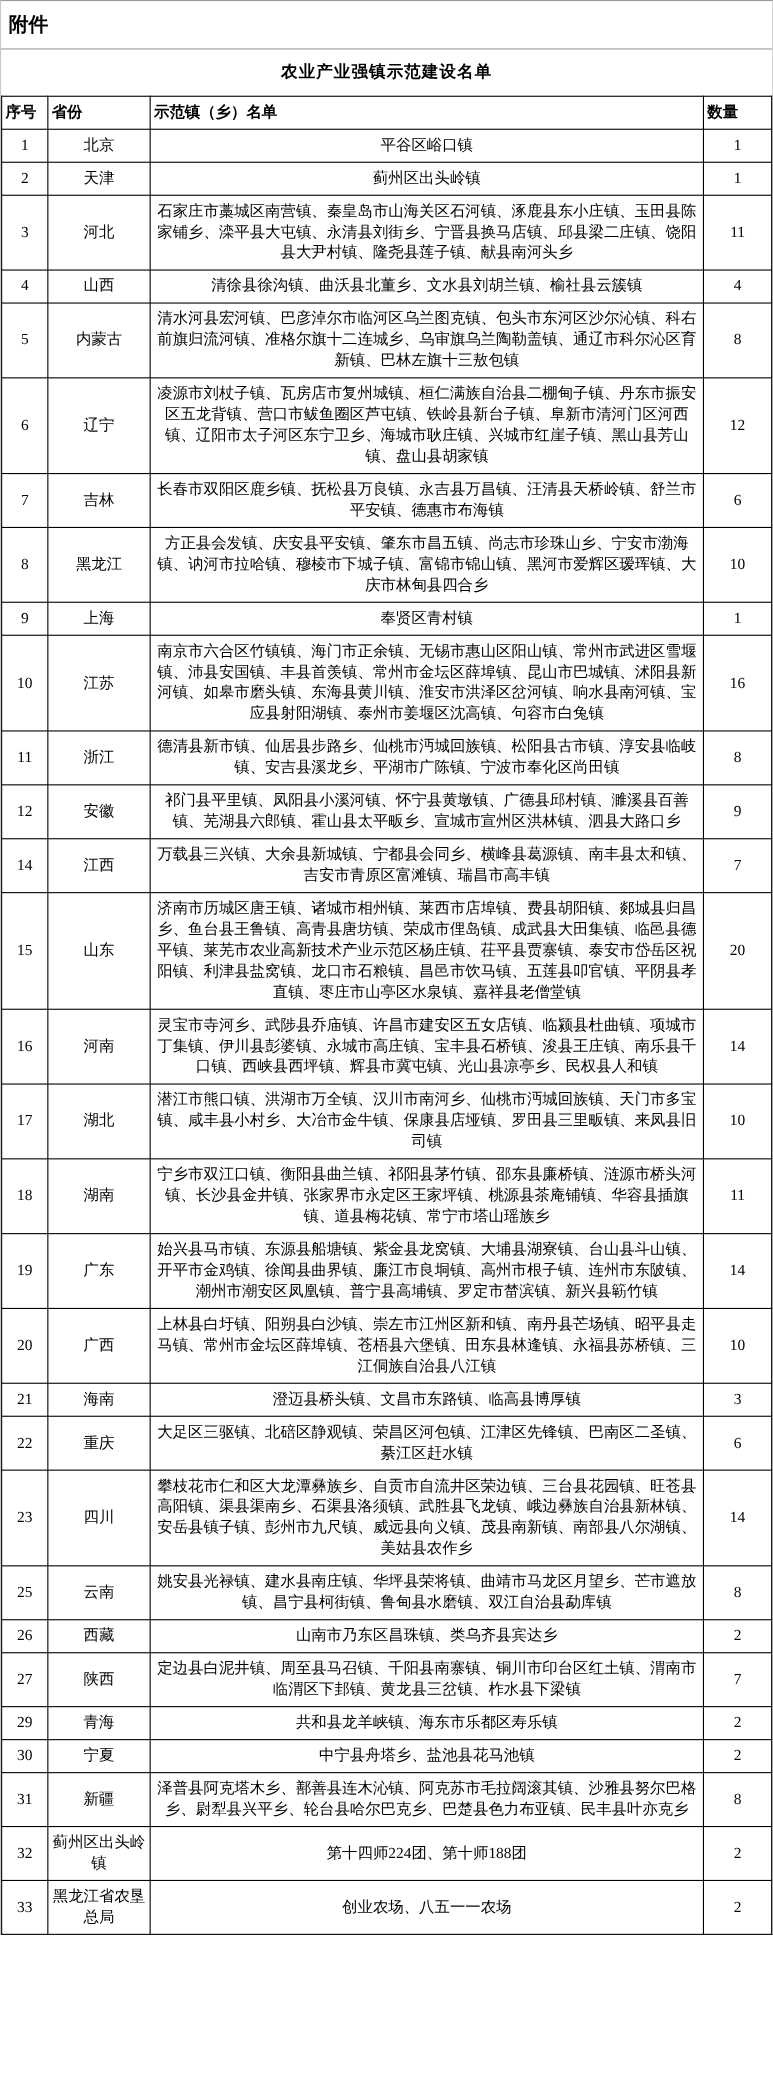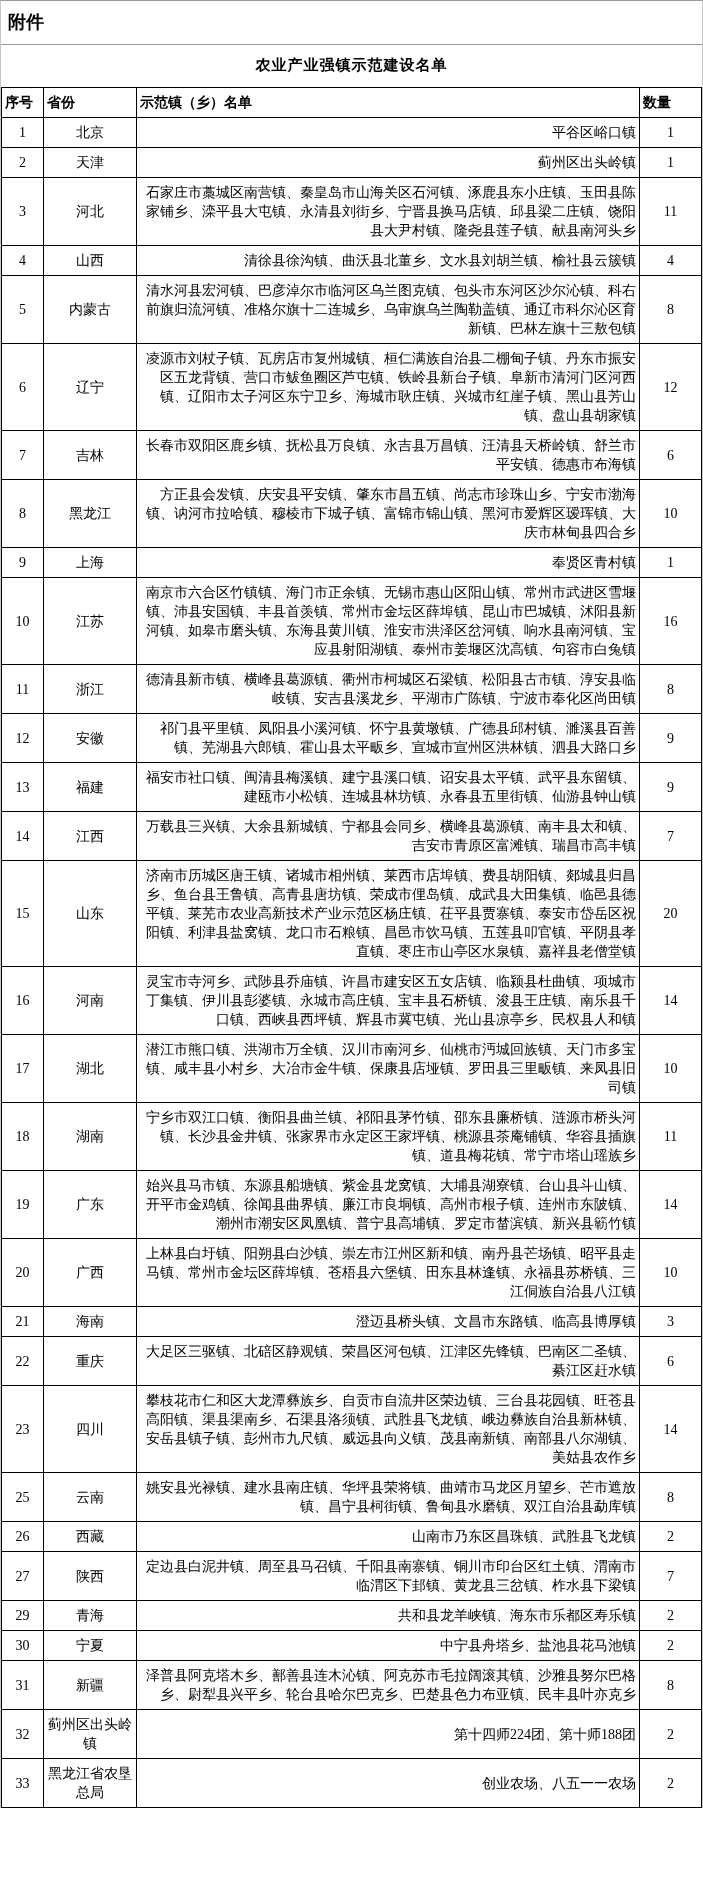--- a/index.html
+++ b/index.html
@@ -43,21 +43,21 @@
     vertical-align: middle;
     padding: 5px 3px;
     word-break: break-all;
   }
   col.c-index    { width: 42px; }
   col.c-province { width: 93px; }
   col.c-list     { width: auto; }
   col.c-count    { width: 62px; }
   th { font-weight: bold; text-align: left; padding: 7px 2px; }
   td.cell-index, td.cell-province, td.cell-count { text-align: center; }
-  td.cell-list { text-align: right; padding-left: 5px; padding-right: 5px; }
+  td.cell-list { text-align: center; padding-left: 5px; padding-right: 5px; }
 </style>
 </head>
 <body>
 
 <div class="page">
 
   <div class="attachment-bar">附件</div>
 
   <div class="doc-title">农业产业强镇示范建设名单</div>
 
@@ -134,36 +134,30 @@
   </tr>
         <tr>
     <td class="cell-index">10</td>
     <td class="cell-province">江苏</td>
     <td class="cell-list">南京市六合区竹镇镇、海门市正余镇、无锡市惠山区阳山镇、常州市武进区雪堰镇、沛县安国镇、丰县首羡镇、常州市金坛区薛埠镇、昆山市巴城镇、沭阳县新河镇、如皋市磨头镇、东海县黄川镇、淮安市洪泽区岔河镇、响水县南河镇、宝应县射阳湖镇、泰州市姜堰区沈高镇、句容市白兔镇</td>
     <td class="cell-count">16</td>
   </tr>
         <tr>
     <td class="cell-index">11</td>
     <td class="cell-province">浙江</td>
-    <td class="cell-list">德清县新市镇、横峰县葛源镇、衢州市柯城区石梁镇、松阳县古市镇、淳安县临岐镇、安吉县溪龙乡、平湖市广陈镇、宁波市奉化区尚田镇</td>
+    <td class="cell-list">德清县新市镇、仙居县步路乡、仙桃市沔城回族镇、松阳县古市镇、淳安县临岐镇、安吉县溪龙乡、平湖市广陈镇、宁波市奉化区尚田镇</td>
     <td class="cell-count">8</td>
   </tr>
         <tr>
     <td class="cell-index">12</td>
     <td class="cell-province">安徽</td>
     <td class="cell-list">祁门县平里镇、凤阳县小溪河镇、怀宁县黄墩镇、广德县邱村镇、濉溪县百善镇、芜湖县六郎镇、霍山县太平畈乡、宣城市宣州区洪林镇、泗县大路口乡</td>
     <td class="cell-count">9</td>
   </tr>
         <tr>
-    <td class="cell-index">13</td>
-    <td class="cell-province">福建</td>
-    <td class="cell-list">福安市社口镇、闽清县梅溪镇、建宁县溪口镇、诏安县太平镇、武平县东留镇、建瓯市小松镇、连城县林坊镇、永春县五里街镇、仙游县钟山镇</td>
-    <td class="cell-count">9</td>
-  </tr>
-        <tr>
     <td class="cell-index">14</td>
     <td class="cell-province">江西</td>
     <td class="cell-list">万载县三兴镇、大余县新城镇、宁都县会同乡、横峰县葛源镇、南丰县太和镇、吉安市青原区富滩镇、瑞昌市高丰镇</td>
     <td class="cell-count">7</td>
   </tr>
         <tr>
     <td class="cell-index">15</td>
     <td class="cell-province">山东</td>
     <td class="cell-list">济南市历城区唐王镇、诸城市相州镇、莱西市店埠镇、费县胡阳镇、郯城县归昌乡、鱼台县王鲁镇、高青县唐坊镇、荣成市俚岛镇、成武县大田集镇、临邑县德平镇、莱芜市农业高新技术产业示范区杨庄镇、茌平县贾寨镇、泰安市岱岳区祝阳镇、利津县盐窝镇、龙口市石粮镇、昌邑市饮马镇、五莲县叩官镇、平阴县孝直镇、枣庄市山亭区水泉镇、嘉祥县老僧堂镇</td>
     <td class="cell-count">20</td>
@@ -218,21 +212,21 @@
   </tr>
         <tr>
     <td class="cell-index">25</td>
     <td class="cell-province">云南</td>
     <td class="cell-list">姚安县光禄镇、建水县南庄镇、华坪县荣将镇、曲靖市马龙区月望乡、芒市遮放镇、昌宁县柯街镇、鲁甸县水磨镇、双江自治县勐库镇</td>
     <td class="cell-count">8</td>
   </tr>
         <tr>
     <td class="cell-index">26</td>
     <td class="cell-province">西藏</td>
-    <td class="cell-list">山南市乃东区昌珠镇、武胜县飞龙镇</td>
+    <td class="cell-list">山南市乃东区昌珠镇、类乌齐县宾达乡</td>
     <td class="cell-count">2</td>
   </tr>
         <tr>
     <td class="cell-index">27</td>
     <td class="cell-province">陕西</td>
     <td class="cell-list">定边县白泥井镇、周至县马召镇、千阳县南寨镇、铜川市印台区红土镇、渭南市临渭区下邽镇、黄龙县三岔镇、柞水县下梁镇</td>
     <td class="cell-count">7</td>
   </tr>
         <tr>
     <td class="cell-index">29</td>

